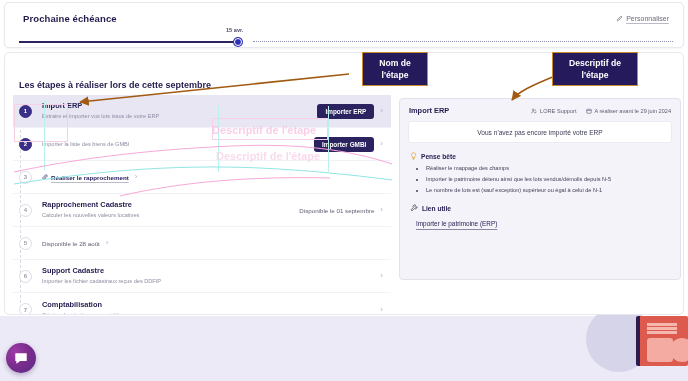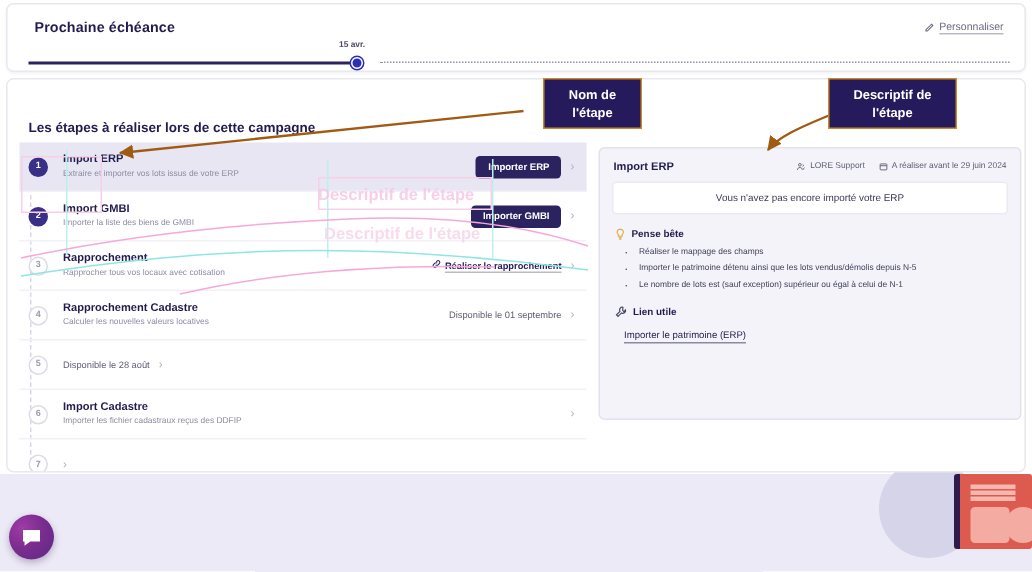--- a/index.html
+++ b/index.html
@@ -307,51 +307,46 @@
 
     <div class="timeline-wrap">
       <div class="tl-solid"></div>
       <div class="tl-dotted"></div>
       <div class="tl-label">15 avr.</div>
       <div class="tl-dot"></div>
     </div>
   </div>
 
   <div class="main-panel">
-    <div class="section-title">Les étapes à réaliser lors de cette campagne</div>
+    <div class="section-title">Les étapes à réaliser lors de cette septembre</div>
     <div class="rail"></div>
     <div class="steps" id="steps-list">
         <div class="step active">
           <div class="step-num done">1</div>
           <div class="step-texts">
             <div class="step-title">Import ERP</div>
             <div class="step-desc">Extraire et importer vos lots issus de votre ERP</div>
           </div>
           <div class="step-right">
             <button class="btn-primary">Importer ERP</button>
             <div class="chev">›</div>
           </div>
         </div>
         <div class="step">
           <div class="step-num done">2</div>
           <div class="step-texts">
-            <div class="step-title">Import GMBI</div>
             <div class="step-desc">Importer la liste des biens de GMBI</div>
           </div>
           <div class="step-right">
             <button class="btn-primary">Importer GMBI</button>
             <div class="chev">›</div>
           </div>
         </div>
         <div class="step">
           <div class="step-num todo">3</div>
-          <div class="step-texts">
-            <div class="step-title">Rapprochement</div>
-            <div class="step-desc">Rapprocher tous vos locaux avec cotisation</div>
-          </div>
           <div class="step-right">
             <a class="link-action">
               <span><svg width="6" height="6" viewBox="0 0 16 16" fill="none" stroke="#2b2360" stroke-width="1.8">
                   <path d="M6.5 9.5a3 3 0 004.3 0l2.2-2.2a3 3 0 10-4.3-4.3L7.6 4.1"></path>
                   <path d="M9.5 6.5a3 3 0 00-4.3 0L3 8.7a3 3 0 104.3 4.3l1.1-1.1"></path>
                 </svg></span>
               <span>Réaliser le rapprochement</span>
             </a>
             <div class="chev">›</div>
           </div>
@@ -370,29 +365,33 @@
         <div class="step">
           <div class="step-num todo">5</div>
           <div class="step-right">
             <div class="status-text">Disponible le 28 août</div>
             <div class="chev">›</div>
           </div>
         </div>
         <div class="step">
           <div class="step-num todo">6</div>
           <div class="step-texts">
-            <div class="step-title">Import Cadastre</div>
+            <div class="step-title">Support Cadastre</div>
             <div class="step-desc">Importer les fichier cadastraux reçus des DDFIP</div>
           </div>
           <div class="step-right">
             <div class="chev">›</div>
           </div>
         </div>
         <div class="step">
           <div class="step-num todo">7</div>
+          <div class="step-texts">
+            <div class="step-title">Comptabilisation</div>
+            <div class="step-desc">Générer les écritures comptables</div>
+          </div>
           <div class="step-right">
             <div class="chev">›</div>
           </div>
         </div>
       </div>
 
     <div class="detail">
       <div class="detail-head">
         <div class="detail-title">Import ERP</div>
         <div class="detail-meta">

